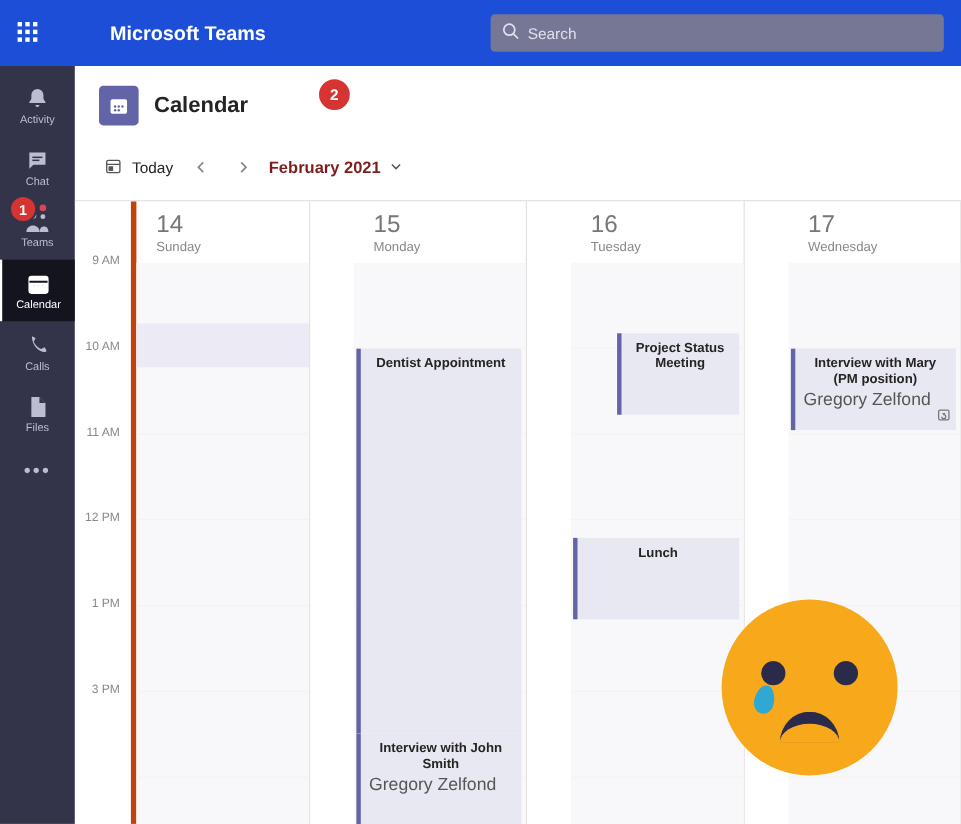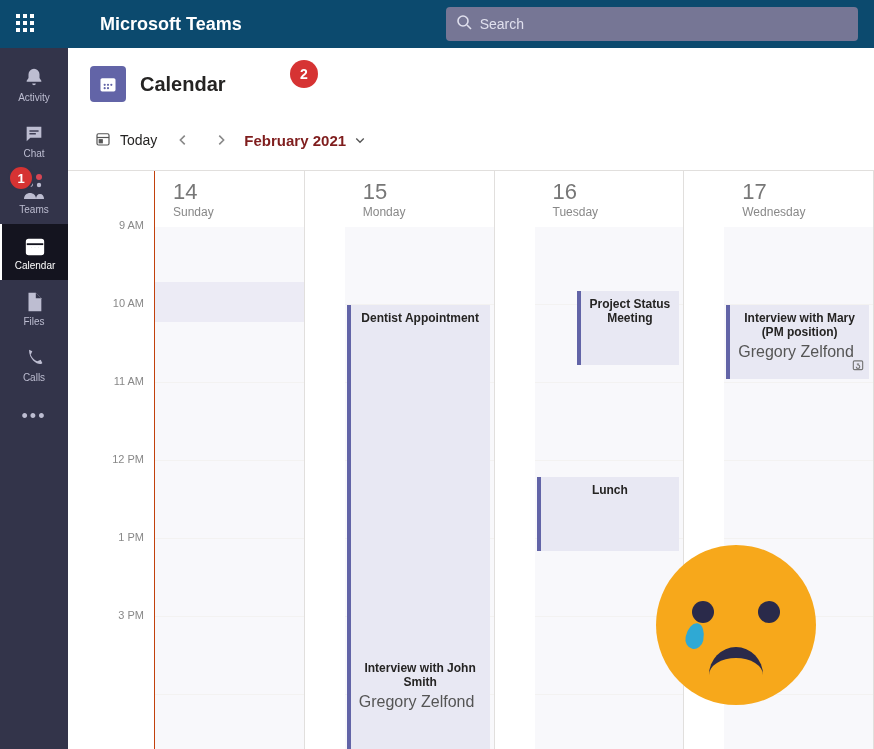--- a/index.html
+++ b/index.html
@@ -1,20 +1,20 @@
 <!DOCTYPE html>
 <html><head>
 <meta charset="utf-8">
 <style>
   * { margin: 0; padding: 0; box-sizing: border-box; }
   body { font-family: "Segoe UI", -apple-system, sans-serif; width: 874px; height: 749px; overflow: hidden; background: #fff; }
   .app { display: flex; flex-direction: column; height: 749px; }
 
   
-  .topbar { height: 48px; background: #0c4a6e; display: flex; align-items: center; padding: 0 16px; gap: 24px; }
+  .topbar { height: 60px; background: #1d4ed8; display: flex; align-items: center; padding: 0 16px; gap: 24px; }
   .waffle { width: 20px; height: 20px; display: grid; grid-template-columns: repeat(3,4px); grid-template-rows: repeat(3,4px); gap: 3px; cursor: pointer; }
   .waffle i { background: #fff; display: block; width: 4px; height: 4px; }
   .app-name { color: #fff; font-weight: 600; font-size: 18px; margin-left: 40px; }
   .search-wrap { flex: 1; margin-left: 180px; }
   .search { display: flex; align-items: center; background: #767695; border-radius: 4px; height: 34px; padding: 0 10px; gap: 8px; }
   .search svg { width: 16px; height: 16px; }
   .search input { flex: 1; background: transparent; border: none; outline: none; color: #fff; font-size: 14px; }
   .search input::placeholder { color: #e0e0ee; }
 
   .body { flex: 1; display: flex; min-height: 0; }
@@ -38,21 +38,21 @@
   .cal-title { font-size: 20px; font-weight: 700; color: #252423; }
   .badge-2 { position: absolute; left: 222px; top: 12px; width: 28px; height: 28px; background: #d63333; color: #fff; border-radius: 50%; display: flex; align-items: center; justify-content: center; font-size: 14px; font-weight: 700; }
 
   .toolbar { display: flex; align-items: center; gap: 6px; padding: 4px 22px 14px; }
   .today-btn { display: flex; align-items: center; gap: 8px; padding: 4px 4px; font-size: 14px; color: #252423; cursor: pointer; }
   .nav-btn { width: 32px; height: 32px; display: flex; align-items: center; justify-content: center; cursor: pointer; color: #666; }
   .month-pick { display: flex; align-items: flex-end; gap: 8px; font-size: 15px; font-weight: 700; color: #7f1d1d; cursor: pointer; margin-left: 1px; }
 
   
   .calwrap { flex: 1; display: flex; overflow: hidden; border-top: 1px solid #e1dfdd; }
-  .timecol { width: 87px; border-right: 1px solid #c2410c; background: #fff; text-decoration: underline; }
+  .timecol { width: 56px; border-right: 5px solid #c2410c; background: #fff; text-decoration: underline; }
   .daycols { flex: 1; display: grid; grid-template-columns: repeat(4, 1fr); min-width: 0; position: relative; gap: 40px; }
   .daycol { border-right: 1px solid #e1dfdd; position: relative; }
   .dayhead { height: 56px; padding: 8px 18px; }
   .dayhead .num { font-size: 22px; color: #777; }
   .dayhead .name { font-size: 12px; color: #888; }
   .timecol .dayhead { height: 56px; }
 
   .slots { position: relative; }
   .hour-row { height: 78px; border-bottom: 1px solid #f3f2f1; position: relative; }
   .timecol .hour-row { border-bottom: 1px solid transparent; }
@@ -153,35 +153,35 @@
               <circle cx="8" cy="14" r="1.2" fill="#14141f"></circle>
               <circle cx="12" cy="14" r="1.2" fill="#14141f"></circle>
               <circle cx="16" cy="14" r="1.2" fill="#14141f"></circle>
             </svg>
         </span>
         <span class="lbl">Calendar</span>
       </div>
 
       <div class="rail-item">
         <span class="ico">
+          <svg width="20" height="20" viewBox="0 0 24 24" fill="currentColor">
+              <path d="M6 2l4 2-2 4c2 4 4 6 8 8l4-2 2 4c-2 4-16-2-16-16z"></path>
+            </svg>
+        </span>
+        <span class="lbl">Calls</span>
+      </div>
+
+      <div class="rail-item">
+        <span class="ico">
           <svg width="20" height="22" viewBox="0 0 20 24" fill="currentColor">
               <path d="M4 2h8l6 6v14H4z"></path>
               <path d="M12 2v6h6" fill="#33344a"></path>
             </svg>
         </span>
         <span class="lbl">Files</span>
-      </div>
-
-      <div class="rail-item">
-        <span class="ico">
-          <svg width="20" height="20" viewBox="0 0 24 24" fill="currentColor">
-              <path d="M6 2l4 2-2 4c2 4 4 6 8 8l4-2 2 4c-2 4-16-2-16-16z"></path>
-            </svg>
-        </span>
-        <span class="lbl">Calls</span>
       </div>
 
       <div class="ellips">•••</div>
     </div>
 
     <div class="main">
 
       <div class="header">
         <div class="cal-ico">
           <svg width="20" height="20" viewBox="0 0 24 24" fill="#fff">

